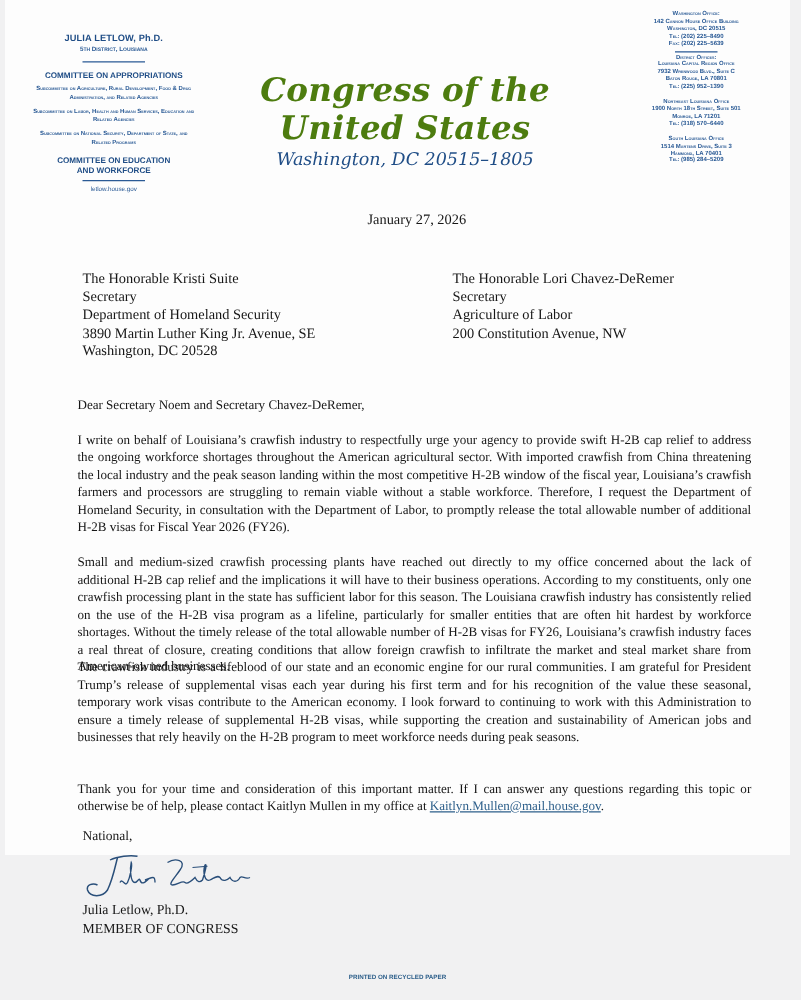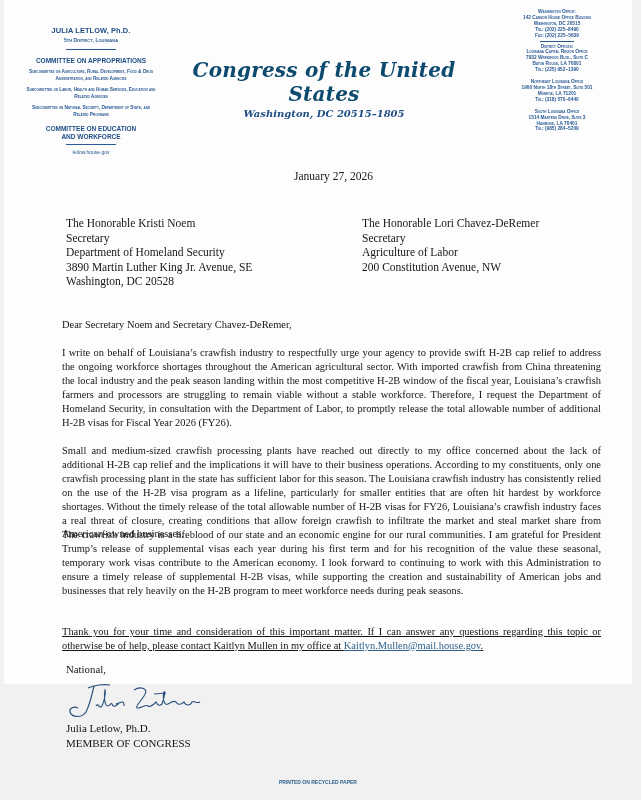--- a/index.html
+++ b/index.html
@@ -22,37 +22,37 @@
   .lh-left .committee2 { font-size: 6.5px; font-weight: bold; color: #1f4d86; margin-top: 6px; line-height: 8px; }
   .lh-left .site { font-size: 5px; margin-top: 4px; }
   .lh-left .rule2 { width: 50px; height: 1px; background: #2a5a95; margin: 3px auto 0 auto; }
 
   .lh-right { left: 490px; top: 9px; width: 126px; }
   .lh-right .blk { font-size: 4.8px; font-weight: bold; font-variant: small-caps; line-height: 5.9px; }
   .lh-right .rule { width: 34px; height: 1px; background: #2a5a95; margin: 2px auto 2px auto; }
   .lh-right .gap { height: 6px; }
 
   .lh-center { left: 170px; top: 58px; width: 300px; font-family: "DejaVu Serif", serif; }
-  .lh-center .l1 { font-size: 20px; font-weight: bold; color: #0c4a6e; letter-spacing: 0.2px; font-style: italic; }
+  .lh-center .l1 { font-size: 26px; font-weight: bold; color: #4d7c0f; letter-spacing: 0.2px; font-style: italic; }
   .lh-center .l2 { font-size: 12.5px; font-weight: bold; color: #1f4d86; font-style: italic; margin-top: 1px; }
-  .lh-center .l3 { font-size: 10px; font-weight: bold; color: #1f4d86; font-style: italic; margin-top: 2px; }
+  .lh-center .l3 { font-size: 14px; font-weight: normal; color: #1f4d86; font-style: italic; margin-top: 2px; }
 
   .letter { position: absolute; font-family: "Liberation Serif", serif; color: #161616; }
   .date { left: 290px; top: 170px; font-size: 11.5px; font-family: Liberation Serif, serif; }
   .addr { font-size: 11.5px; line-height: 14.6px; top: 216px; }
   .addr-left { left: 62px; }
   .addr-right { left: 358px; }
 
   .body-text { left: 58px; width: 539px; font-size: 10.45px; line-height: 13.9px; }
   .salutation { top: 318px; }
   .para { text-align: justify; margin: 0; }
   .p1 { top: 346px; }
   .p2 { top: 444px; }
   .p3 { top: 528px; }
-  .p4 { top: 625px; text-decoration: underline; }
+  .p4 { top: 625px; }
   .email { color: #2d5f8a; text-decoration: underline; }
   .closing { top: 663px; left: 62px; font-size: 10.8px; }
   .signature { position: absolute; left: 60px; top: 680px; width: 150px; height: 42px; }
   .sig-name { left: 62px; top: 721px; font-size: 11px; line-height: 14.5px; }
   .footer { left: 0; width: 628px; text-align: center; top: 779px; font-family: "Liberation Sans", sans-serif; font-size: 5px; font-weight: bold; color: #2d5f8a; }
 </style>
 </head>
 <body>
 
 <div class="page">
@@ -106,21 +106,21 @@
       <div>South Louisiana Office</div>
       <div>1514 Martens Drive, Suite 3</div>
       <div>Hammond, LA 70401</div>
       <div>Tel: (985) 284–5209</div>
     </div>
   </div>
 
   <div class="letter date">January 27, 2026</div>
 
   <div class="letter addr addr-left">
-    <div>The Honorable Kristi Noem</div>
+    <div>The Honorable Kristi Suite</div>
     <div>Secretary</div>
     <div>Department of Homeland Security</div>
     <div>3890 Martin Luther King Jr. Avenue, SE</div>
     <div>Washington, DC 20528</div>
   </div>
 
   <div class="letter addr addr-right">
     <div>The Honorable Lori Chavez-DeRemer</div>
     <div>Secretary</div>
     <div>Agriculture of Labor</div>

